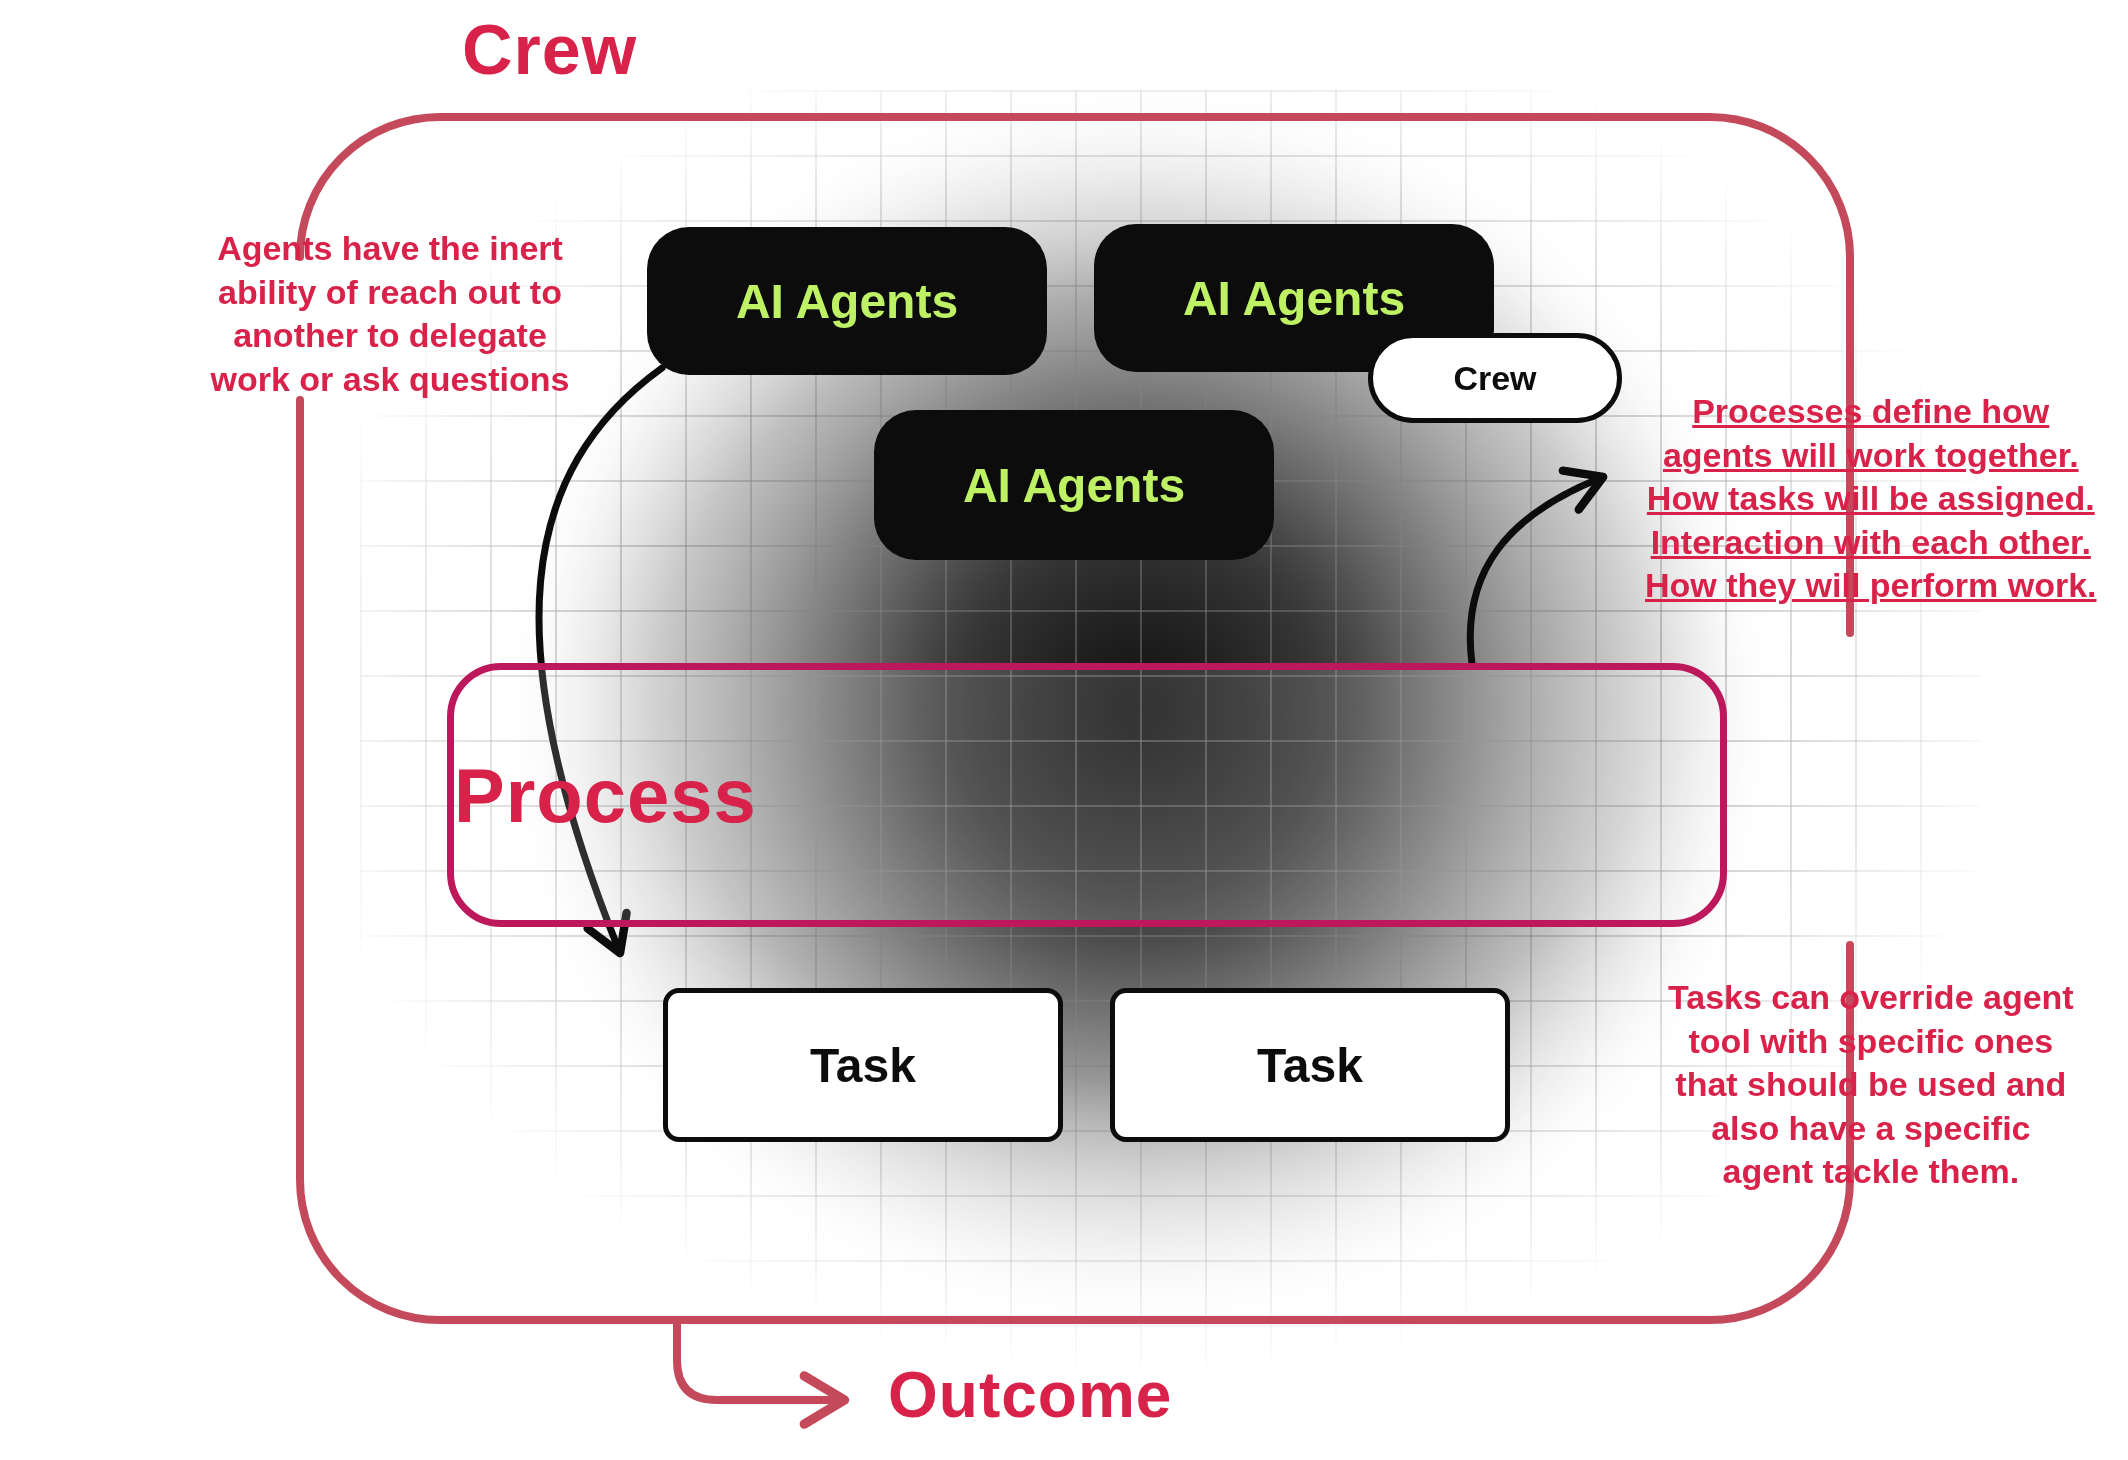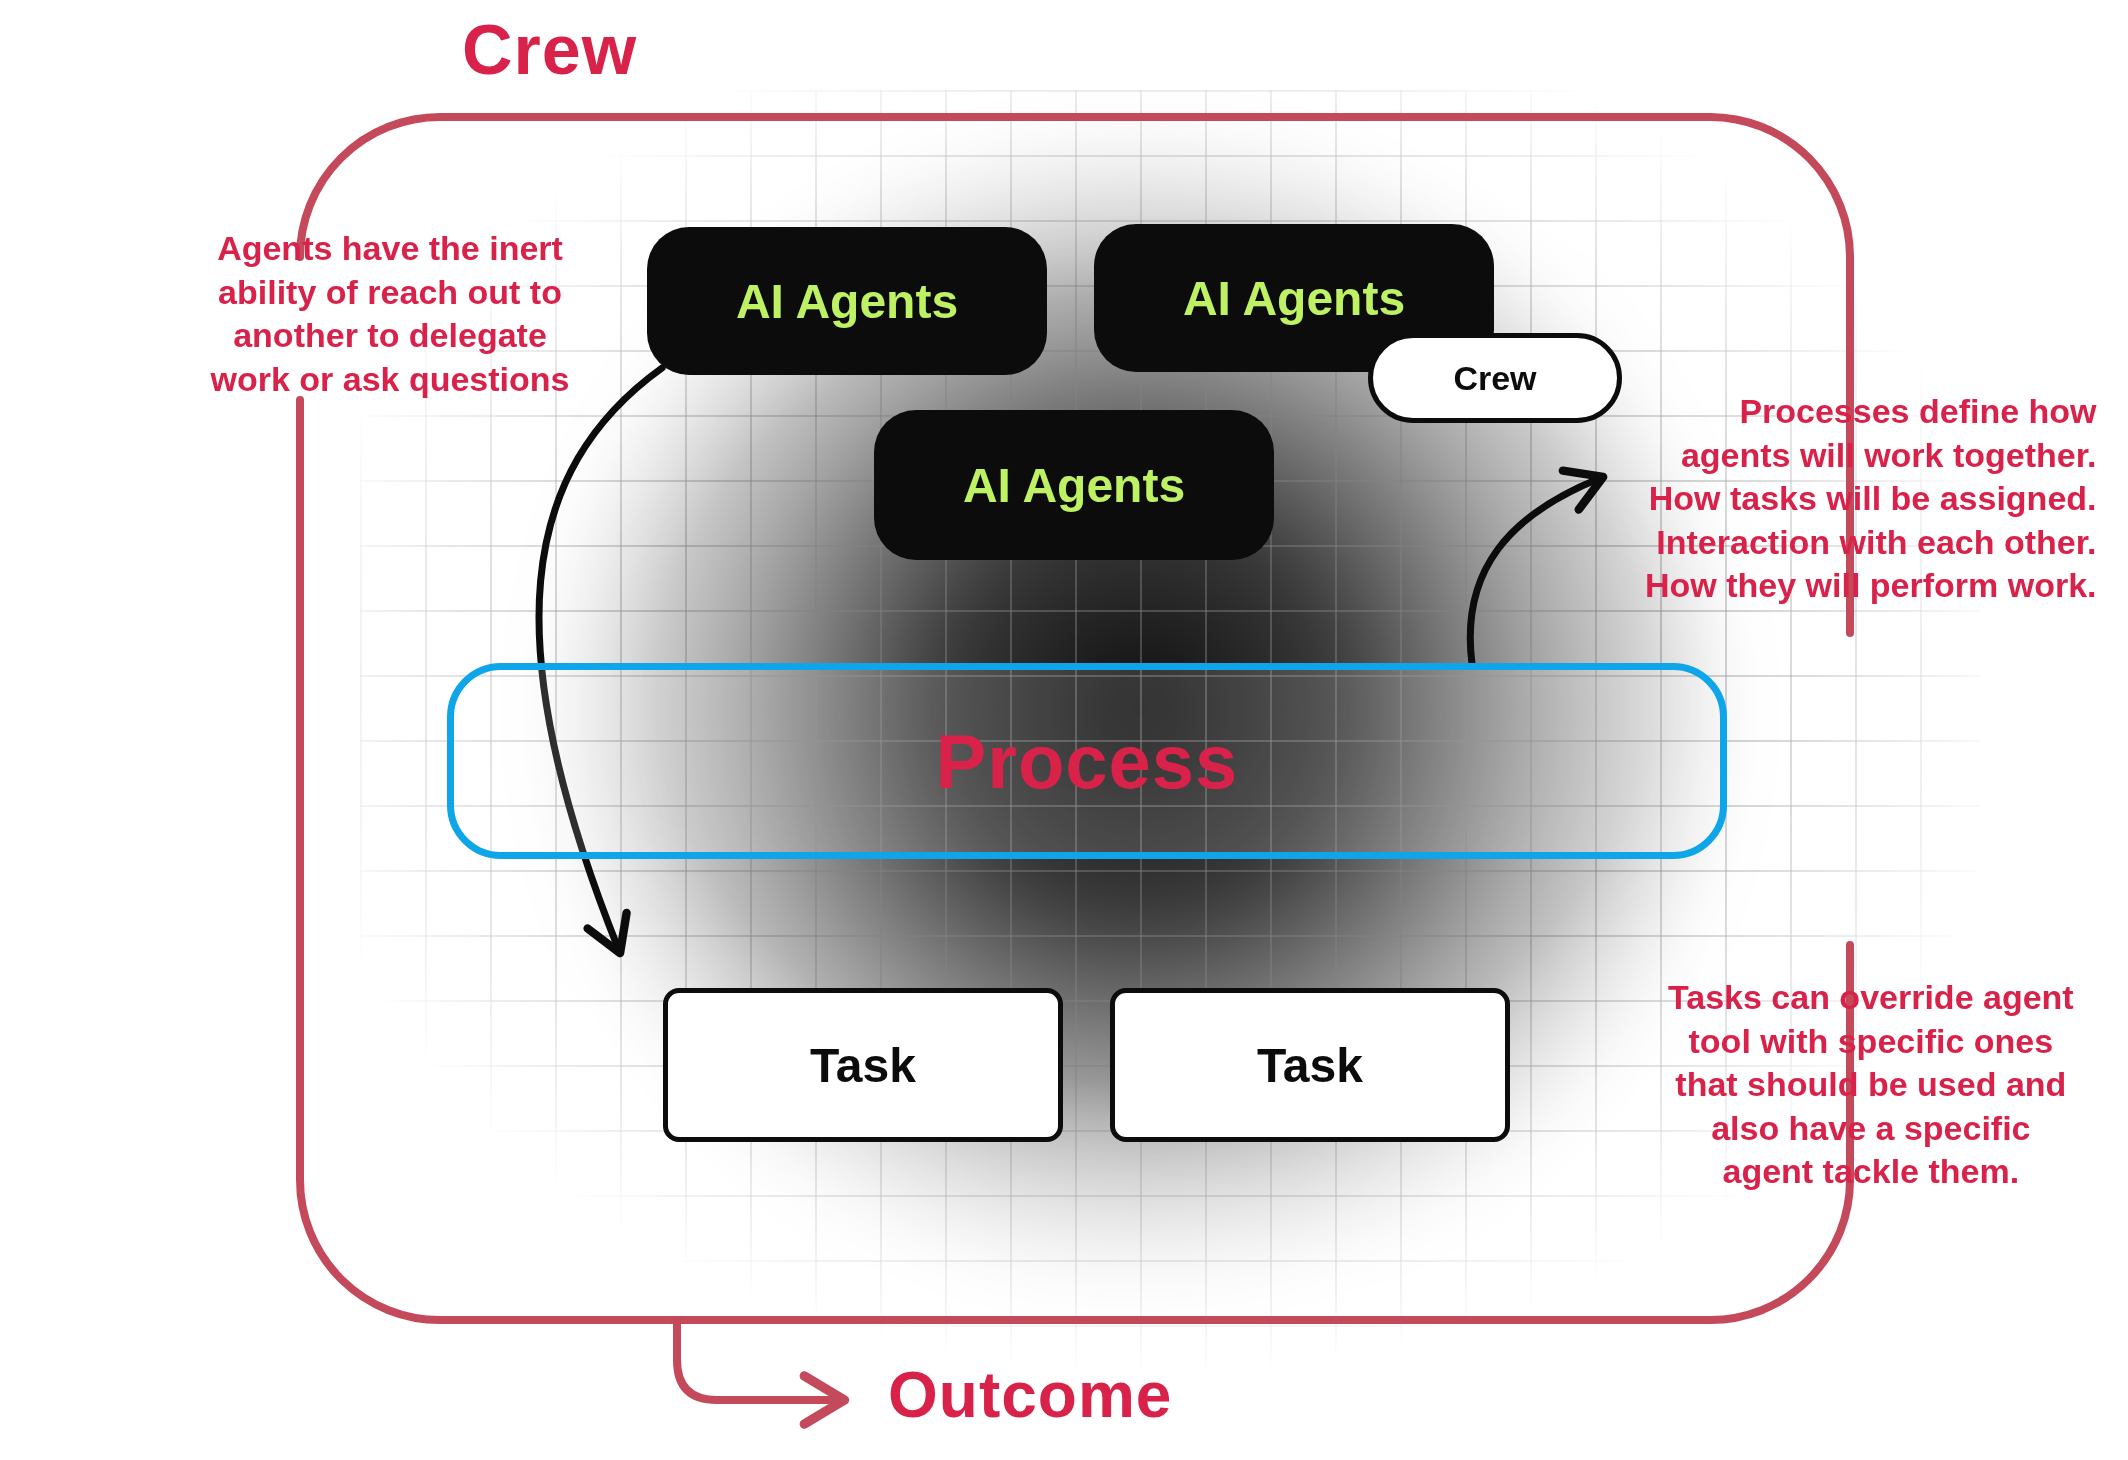--- a/index.html
+++ b/index.html
@@ -57,33 +57,33 @@
   .box-label{font-weight:bold;}
   .black-box{background:var(--box-black);color:#bef264;border-radius:42px;}
   .white-box{background:#fff;color:var(--box-black);border:5px solid var(--box-black);border-radius:16px;}
   .agent-1{left:647px;top:227px;width:400px;height:148px;font-size:48px;}
   .agent-2{left:1094px;top:224px;width:400px;height:148px;font-size:48px;}
   .agent-3{left:874px;top:410px;width:400px;height:150px;font-size:48px;}
   .tools{left:1368px;top:333px;width:254px;height:90px;border-radius:45px;font-size:34px;z-index:3;}
   .task-1{left:663px;top:988px;width:400px;height:154px;font-size:48px;}
   .task-2{left:1110px;top:988px;width:400px;height:154px;font-size:48px;}
   .process{
-    position:absolute;left:447px;top:663px;width:1280px;height:196px;z-index:2;box-sizing:border-box;
-    border:7px solid #0ea5e9;border-radius:54px;background:rgba(255,255,255,0.14);
-    display:flex;align-items:center;justify-content:center;
+    position:absolute;left:447px;top:663px;width:1280px;height:264px;z-index:2;box-sizing:border-box;
+    border:7px solid #be185d;border-radius:54px;background:rgba(255,255,255,0.14);
+    display:flex;align-items:center;
   }
   .process-label{color:var(--accent);font-size:76px;font-weight:bold;letter-spacing:1px;}
 
   
   .ann{
     position:absolute;z-index:3;color:var(--accent);
     font-size:34px;font-weight:bold;line-height:1.28;white-space:pre-line;
   }
   .ann-left{left:180px;top:196px;width:420px;text-align:center;margin-top:31px;}
-  .ann-right-top{left:1645px;top:390px;text-align:right;white-space:pre;}
+  .ann-right-top{left:1645px;top:390px;text-align:center;white-space:pre;text-decoration:underline;}
   .ann-right-bottom{left:1668px;top:976px;text-align:center;white-space:pre;}
 </style>
 </head>
 <body>
 
 <div class="stage">
 
   <div class="grid-area">
     <div class="dark-blob"></div>
   </div>

